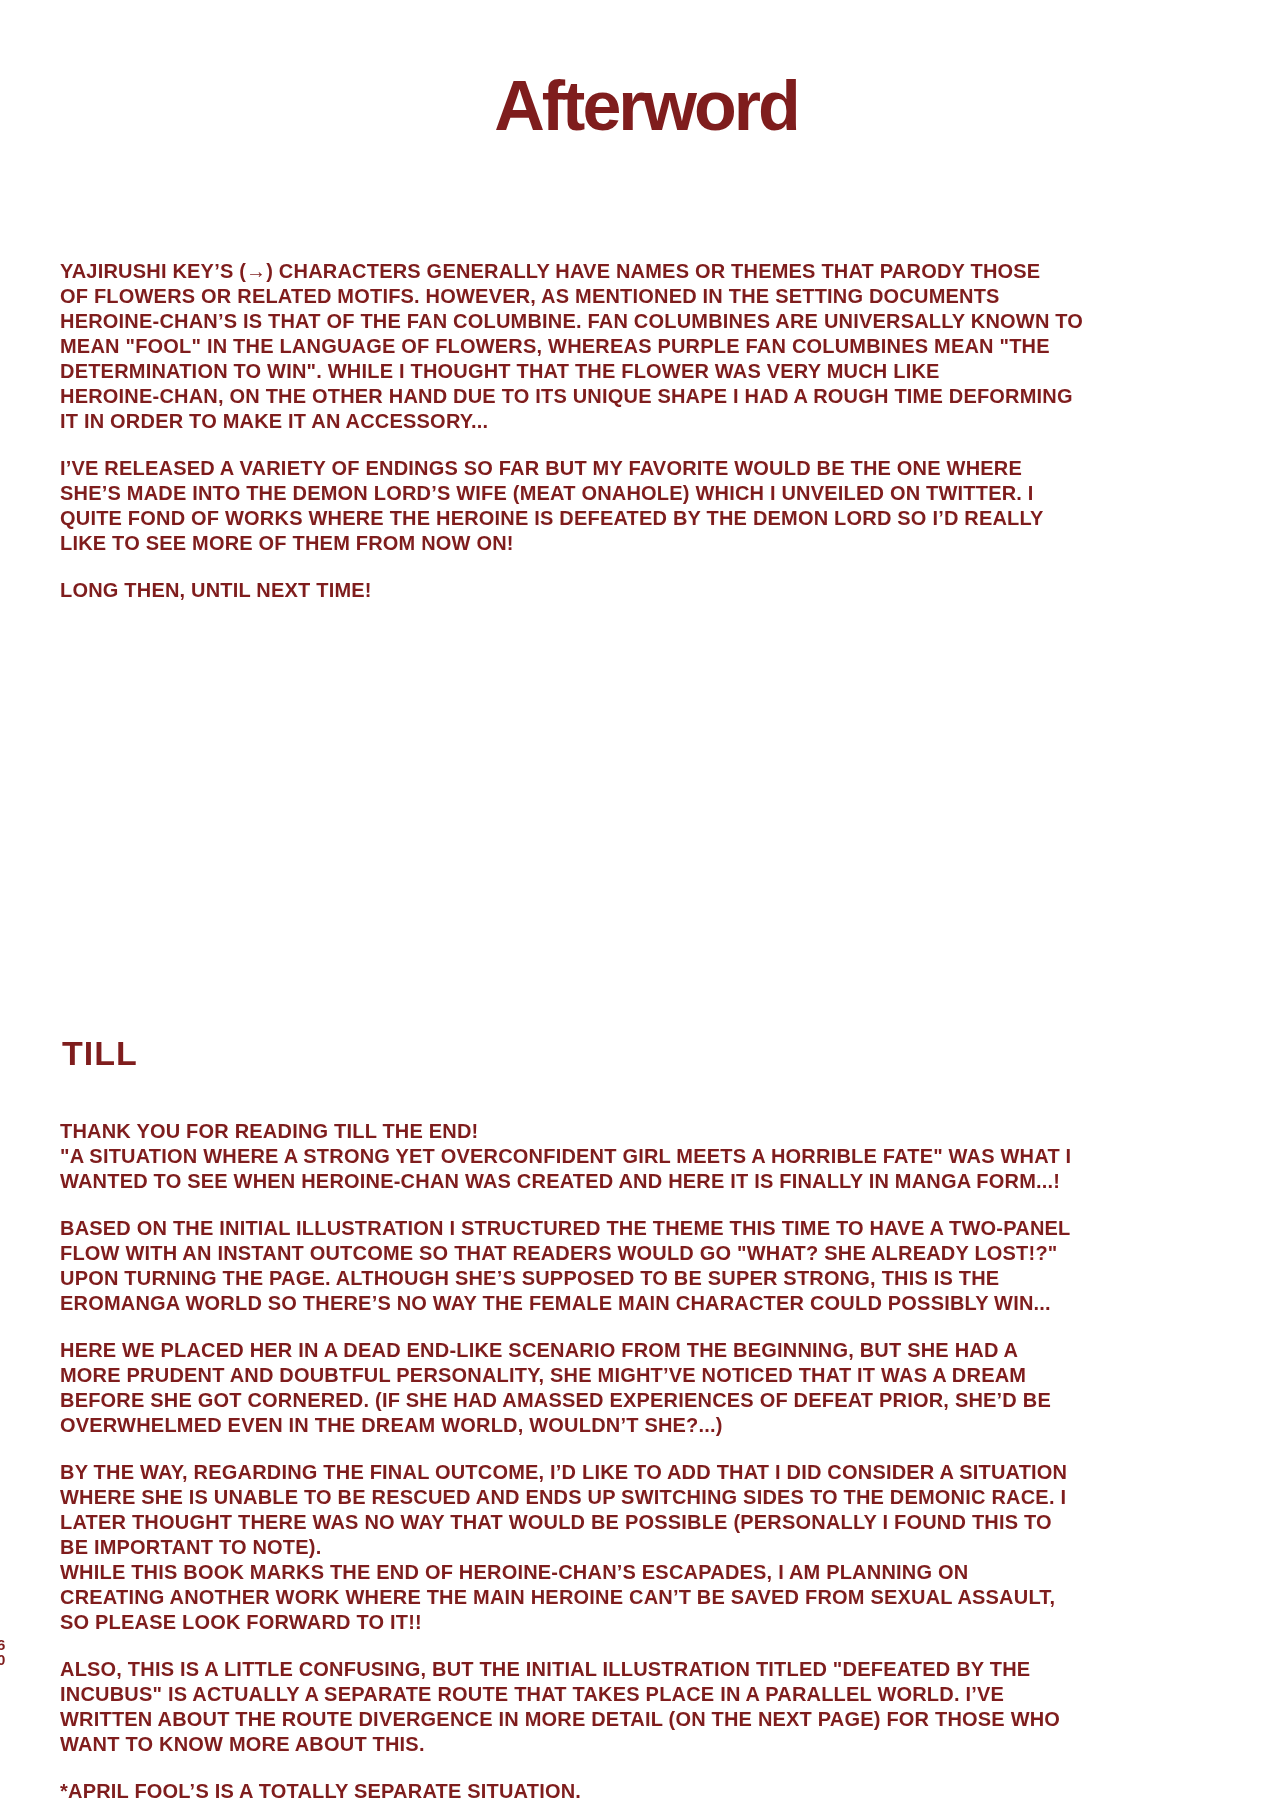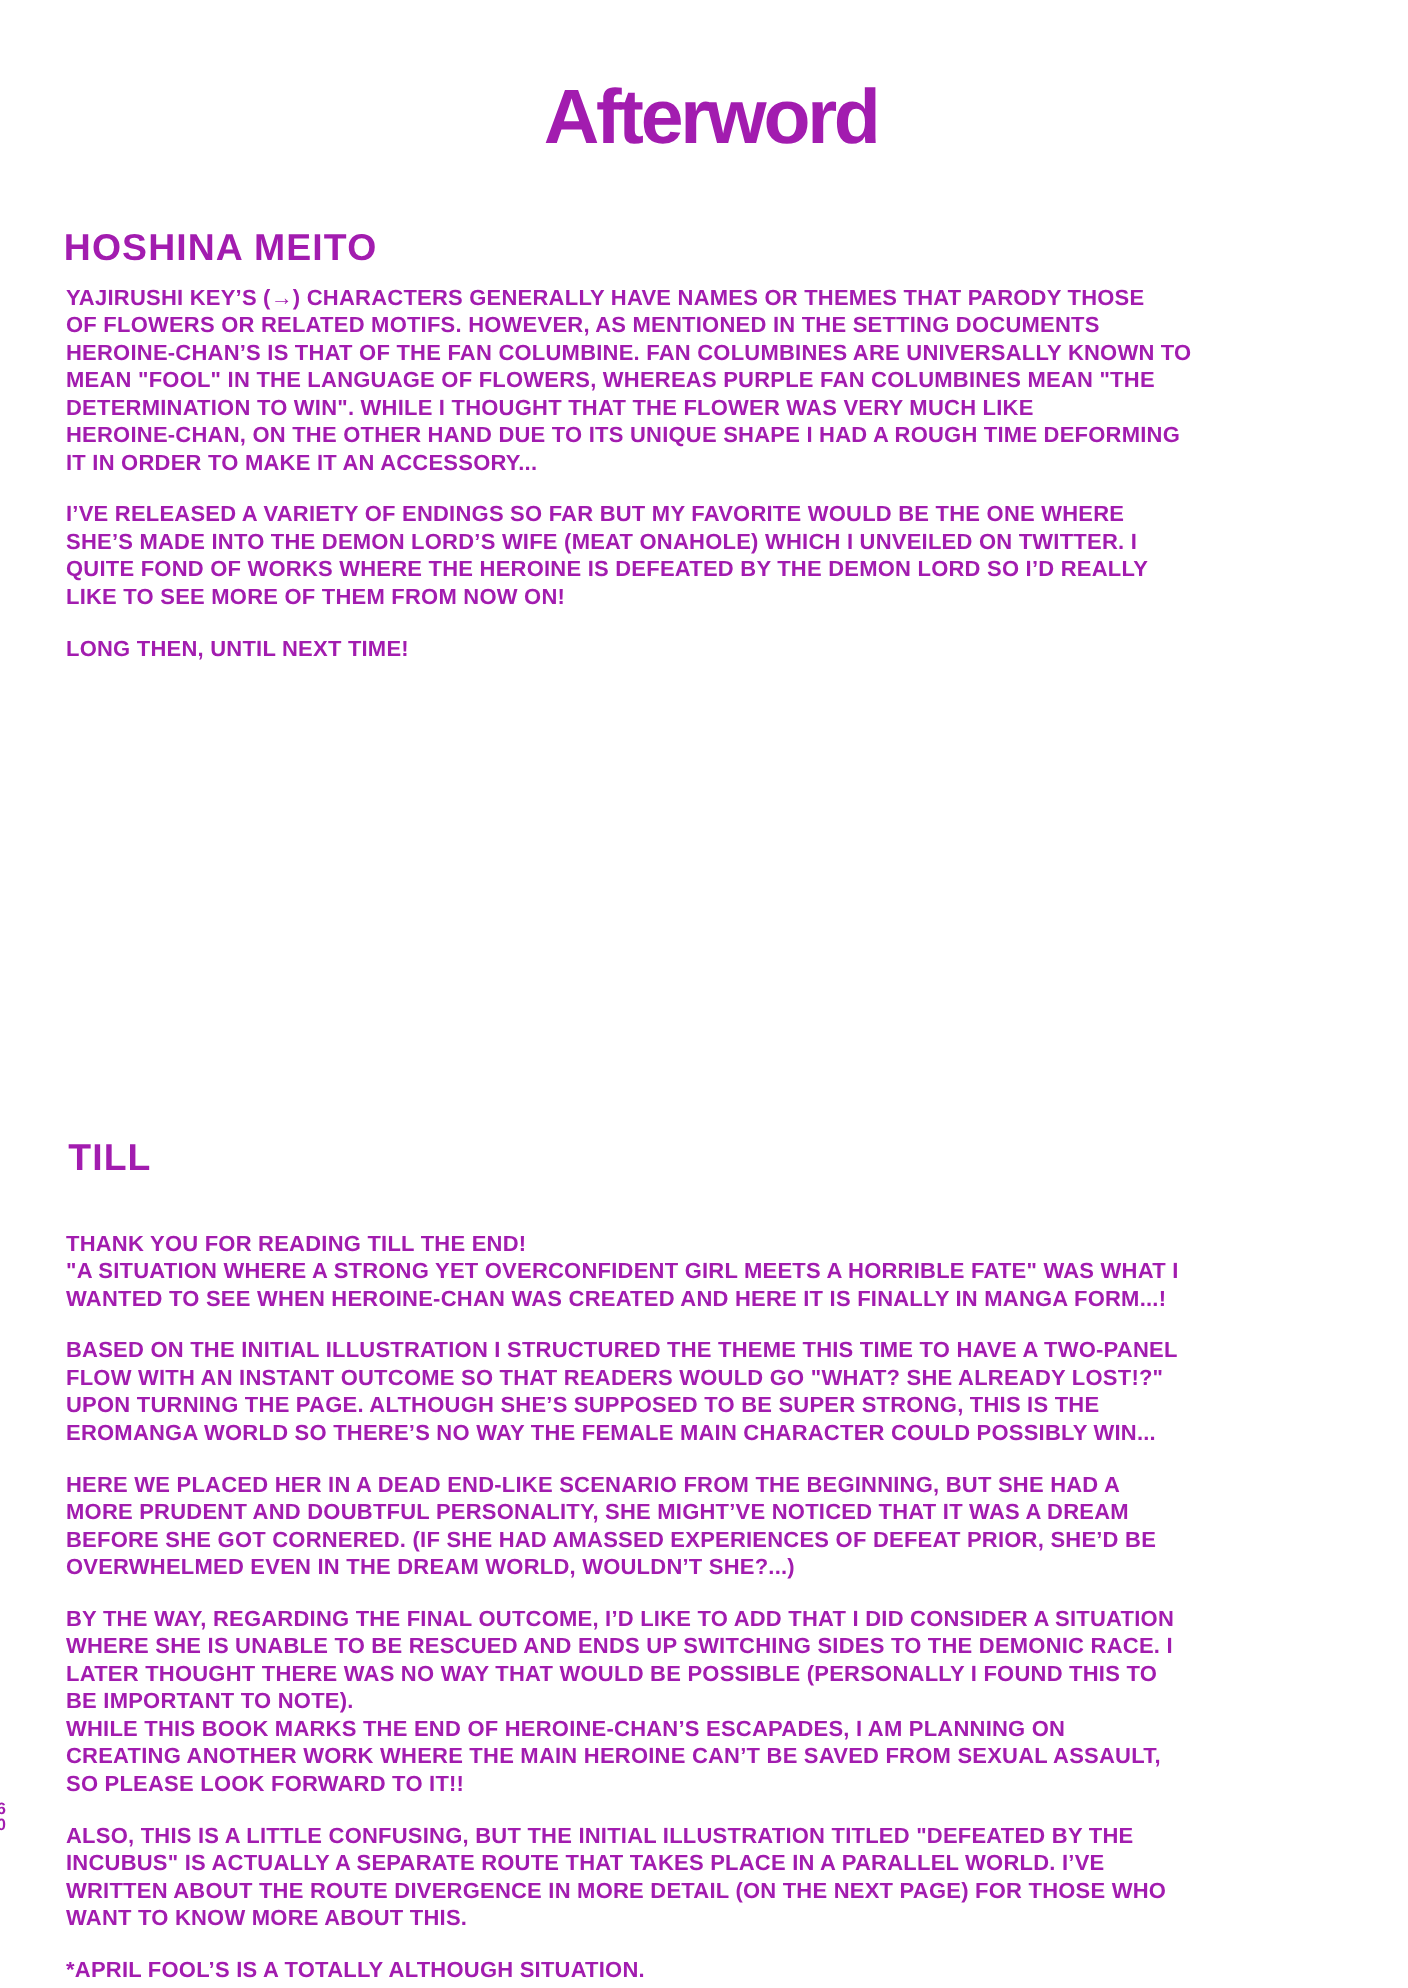--- a/index.html
+++ b/index.html
@@ -1,21 +1,21 @@
 <!DOCTYPE html>
 <html><head>
 <meta charset="utf-8">
 <style>
   html,body{margin:0;padding:0;background:#ffffff;}
   .page{
     position:relative;
     width:1280px;
     height:1807px;
     background:#ffffff;
-    color:#a21caf;
+    color:#7f1d1d;
     font-family:"Liberation Sans",sans-serif;
     overflow:hidden;
     border-radius:27px;
   }
   .title{
     position:absolute;
     top:24px;
     left:0;
     width:100%;
     text-align:center;
@@ -63,21 +63,20 @@
 </style>
 </head>
 <body>
 
 <div class="page">
 
   <h1 class="title">Afterword</h1>
 
   <div class="page-num">60</div>
 
-  <h2 class="sec-heading" id="heading-1">HOSHINA MEITO</h2>
 
   <div class="body-block" id="body-1">
     <p>YAJIRUSHI KEY’S (→) CHARACTERS GENERALLY HAVE NAMES OR THEMES THAT PARODY THOSE
 OF FLOWERS OR RELATED MOTIFS. HOWEVER, AS MENTIONED IN THE SETTING DOCUMENTS
 HEROINE-CHAN’S IS THAT OF THE FAN COLUMBINE. FAN COLUMBINES ARE UNIVERSALLY KNOWN TO
 MEAN "FOOL" IN THE LANGUAGE OF FLOWERS, WHEREAS PURPLE FAN COLUMBINES MEAN "THE
 DETERMINATION TO WIN". WHILE I THOUGHT THAT THE FLOWER WAS VERY MUCH LIKE
 HEROINE-CHAN, ON THE OTHER HAND DUE TO ITS UNIQUE SHAPE I HAD A ROUGH TIME DEFORMING
 IT IN ORDER TO MAKE IT AN ACCESSORY...</p>
     <p>I’VE RELEASED A VARIETY OF ENDINGS SO FAR BUT MY FAVORITE WOULD BE THE ONE WHERE
@@ -105,16 +104,16 @@
 WHERE SHE IS UNABLE TO BE RESCUED AND ENDS UP SWITCHING SIDES TO THE DEMONIC RACE. I
 LATER THOUGHT THERE WAS NO WAY THAT WOULD BE POSSIBLE (PERSONALLY I FOUND THIS TO
 BE IMPORTANT TO NOTE).
 WHILE THIS BOOK MARKS THE END OF HEROINE-CHAN’S ESCAPADES, I AM PLANNING ON
 CREATING ANOTHER WORK WHERE THE MAIN HEROINE CAN’T BE SAVED FROM SEXUAL ASSAULT,
 SO PLEASE LOOK FORWARD TO IT!!</p>
     <p>ALSO, THIS IS A LITTLE CONFUSING, BUT THE INITIAL ILLUSTRATION TITLED "DEFEATED BY THE
 INCUBUS" IS ACTUALLY A SEPARATE ROUTE THAT TAKES PLACE IN A PARALLEL WORLD. I’VE
 WRITTEN ABOUT THE ROUTE DIVERGENCE IN MORE DETAIL (ON THE NEXT PAGE) FOR THOSE WHO
 WANT TO KNOW MORE ABOUT THIS.</p>
-    <p>*APRIL FOOL’S IS A TOTALLY ALTHOUGH SITUATION.</p>
+    <p>*APRIL FOOL’S IS A TOTALLY SEPARATE SITUATION.</p>
   </div>
 
 </div>
 
 </body></html>

